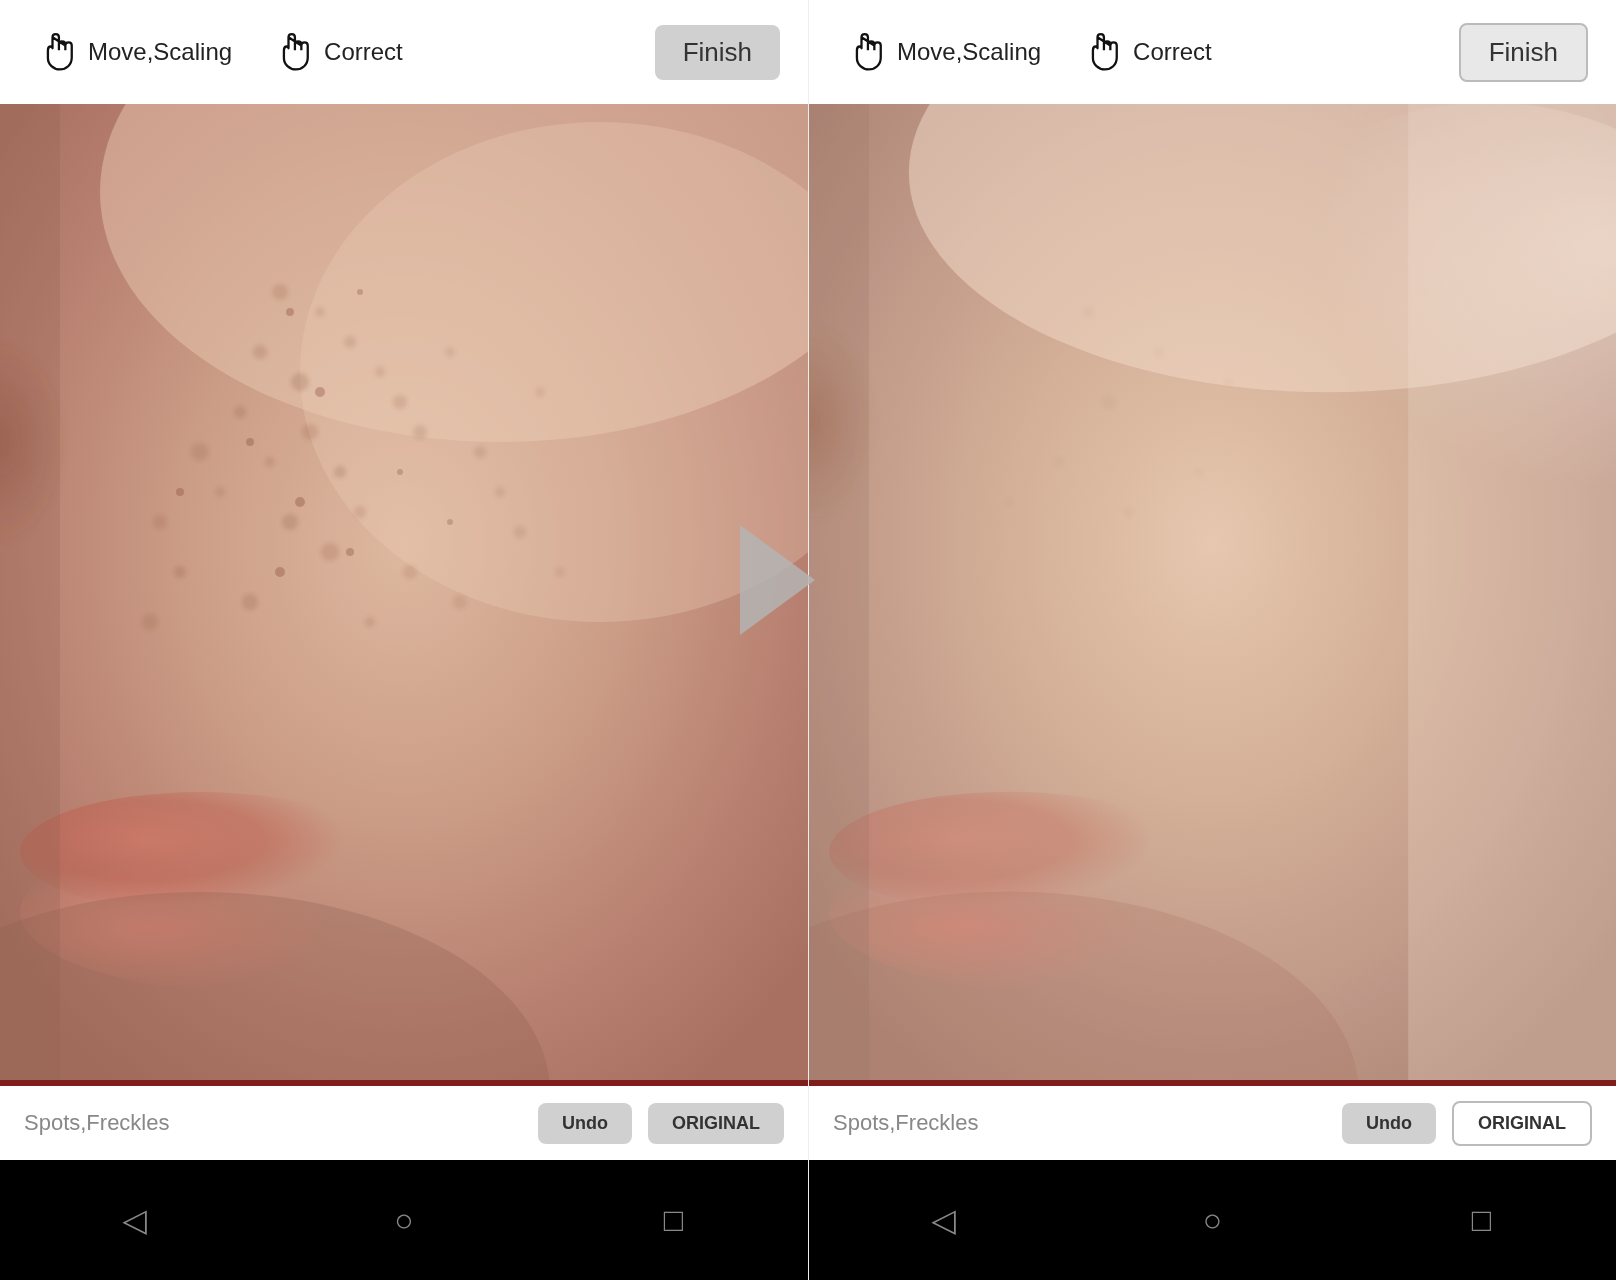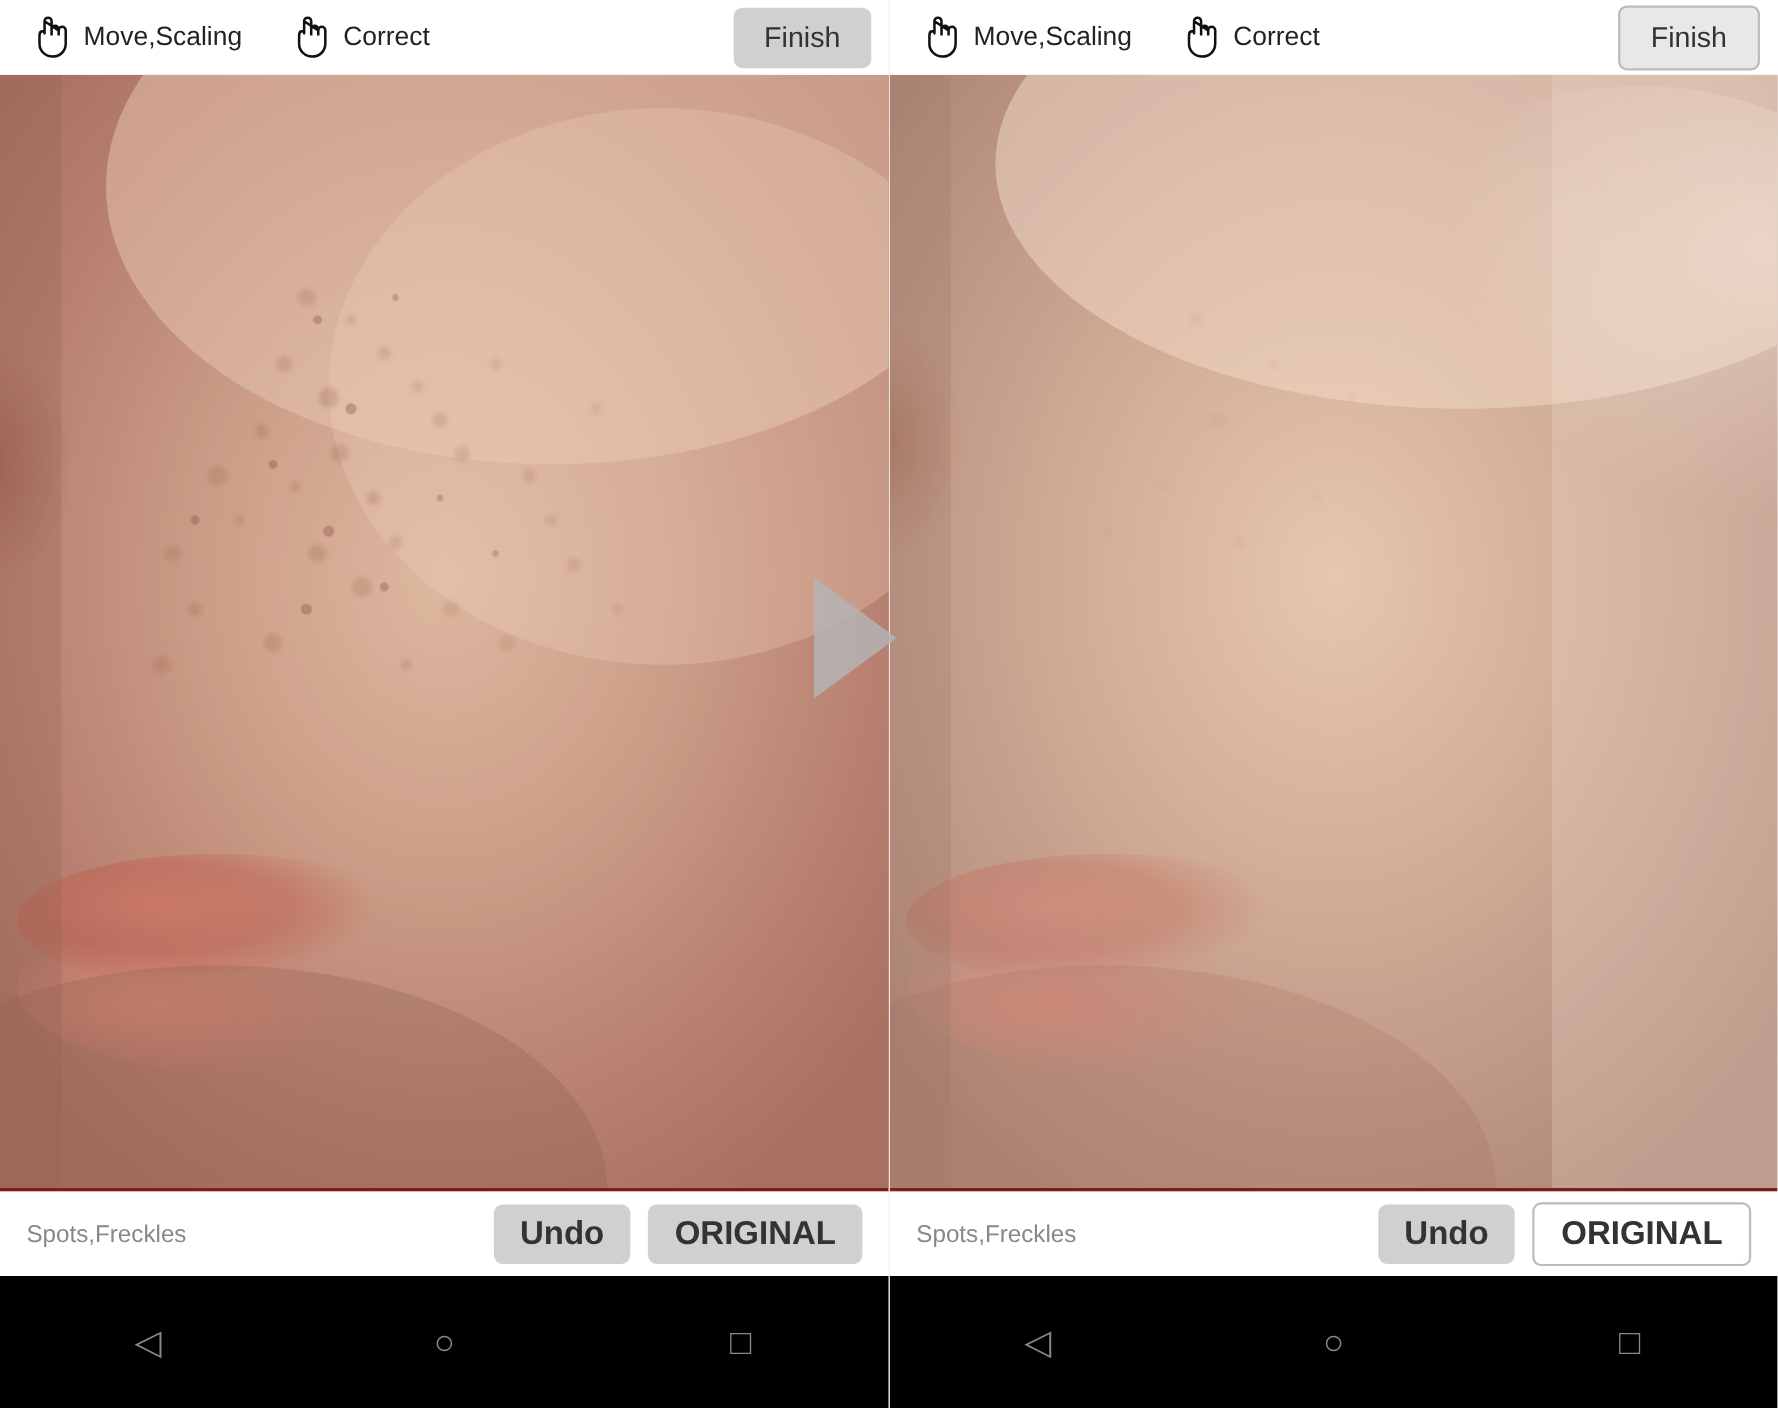--- a/index.html
+++ b/index.html
@@ -19,24 +19,24 @@
       flex-direction: column;
       background: #fff;
     }
 
     .panel-right {
       border-left: 1px solid #eee;
     }
 
     
     .toolbar {
-      height: 68px;
-      display: flex;
-      align-items: center;
-      padding: 0 16px;
+      height: 104px;
+      display: flex;
+      align-items: center;
+      padding: 0 28px;
       gap: 24px;
       background: #fff;
       flex-shrink: 0;
     }
 
     .tool-btn {
       display: flex;
       align-items: center;
       gap: 8px;
       cursor: pointer;
@@ -78,36 +78,36 @@
     }
 
     
     .bottom-bar {
       height: 80px;
       display: flex;
       align-items: center;
       padding: 0 24px;
       gap: 16px;
       background: #fff;
-      border-top: 3px solid #7f1d1d;
+      border-top: 6px solid #7f1d1d;
       flex-shrink: 0;
     }
 
     .bottom-label {
       font-size: 22px;
       color: #888;
       flex: 1;
     }
 
     .bottom-btn {
       background: #d0d0d0;
       border: none;
       border-radius: 8px;
       padding: 10px 24px;
-      font-size: 30px;
+      font-size: 18px;
       font-weight: bold;
       color: #333;
       cursor: pointer;
     }
 
     .original-btn-right {
       background: #fff;
       border: 2px solid #bbb;
     }
 

